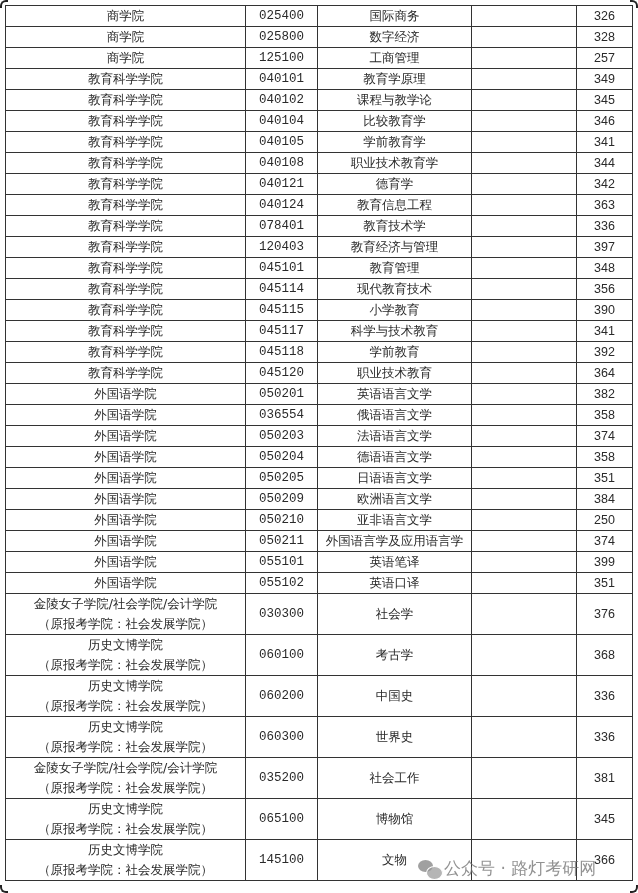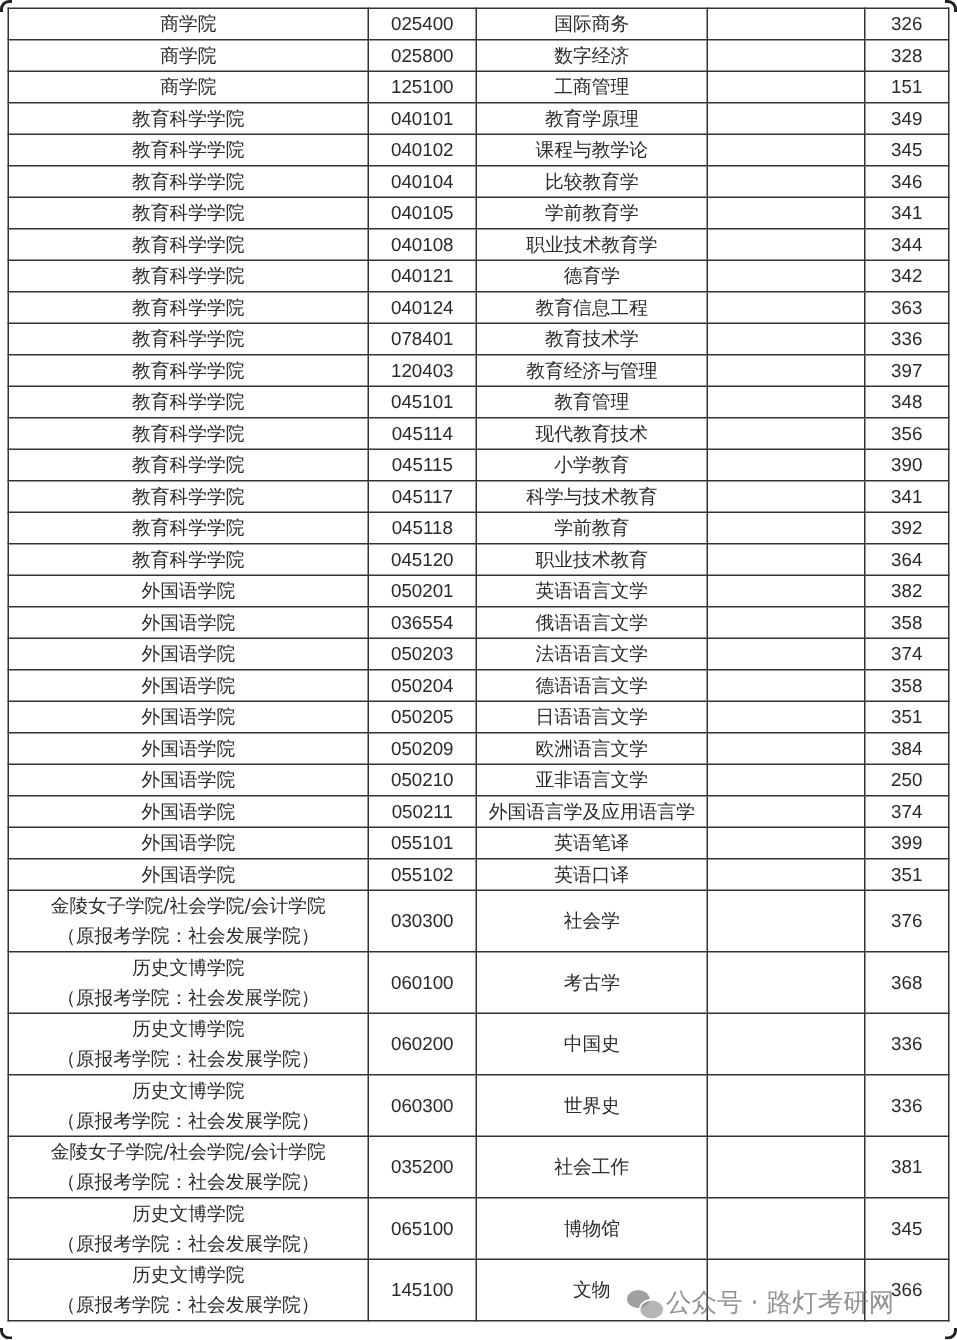--- a/index.html
+++ b/index.html
@@ -15,21 +15,21 @@
   .corner-br { position: absolute; right: 0; bottom: 0; width: 6px; height: 6px;
                border-right: 2px solid #222; border-bottom: 2px solid #222; border-bottom-right-radius: 6px; }
   table.scores { position: absolute; left: 5px; top: 5px; width: 628px;
                  border-collapse: collapse; table-layout: fixed; padding-left: 28px; }
   table.scores td { border: 1.5px solid #333; text-align: center; vertical-align: middle;
                     font-size: 12.5px; line-height: 20px; padding: 0; white-space: nowrap;
                     color: #2a2a2a; }
   table.scores tr.single td { height: 19.7px; }
   table.scores tr.double td { height: 39.8px; }
   td.c-college { width: 239px; }
-  td.c-code { width: 71px; font-family: Liberation Sans, sans-serif; font-size: 13px; }
+  td.c-code { width: 71px; font-family: Liberation Mono, monospace; font-size: 13px; }
   td.c-major { width: 153px; }
   td.c-blank { width: 104px; }
   td.c-score { width: 55px; font-family: "Liberation Sans", "DejaVu Sans", sans-serif; font-size: 13px; margin-left: 28px; }
   .college-line { display: block; line-height: 20px; }
   .watermark { position: absolute; left: 418px; top: 854px; height: 26px; display: flex;
                align-items: flex-end; gap: 2px; color: rgba(110,110,110,0.75); font-size: 17px;
                pointer-events: none; }
   .wm-icon { width: 24px; height: 20px; position: relative; }
   .wm-icon .b1 { position: absolute; left: 0; top: 0; width: 15px; height: 12px;
                  background: rgba(120,120,120,0.7); border-radius: 50%; }
@@ -66,21 +66,21 @@
         <td class="c-blank"></td>
         <td class="c-score">328</td>
       </tr>
       <tr class="single">
         <td class="c-college">
           <span class="college-line">商学院</span>
         </td>
         <td class="c-code">125100</td>
         <td class="c-major">工商管理</td>
         <td class="c-blank"></td>
-        <td class="c-score">151</td>
+        <td class="c-score">257</td>
       </tr>
       <tr class="single">
         <td class="c-college">
           <span class="college-line">教育科学学院</span>
         </td>
         <td class="c-code">040101</td>
         <td class="c-major">教育学原理</td>
         <td class="c-blank"></td>
         <td class="c-score">349</td>
       </tr>

